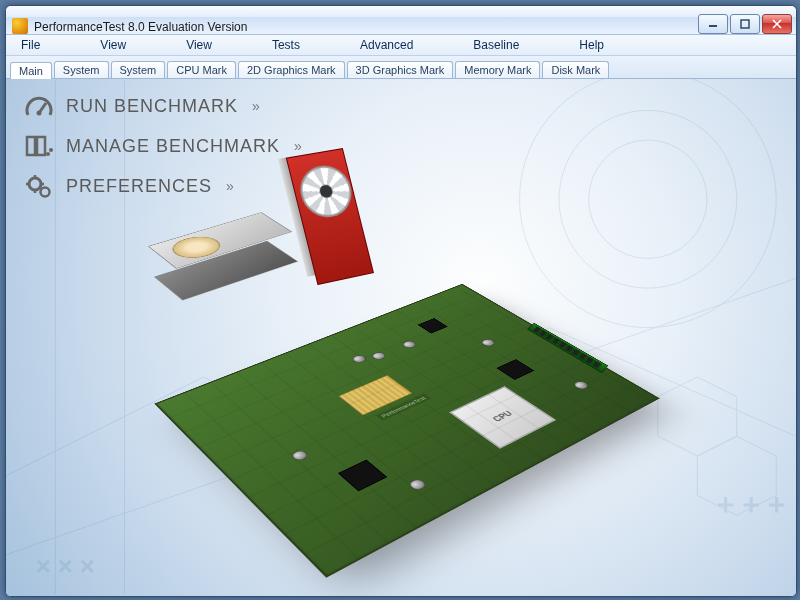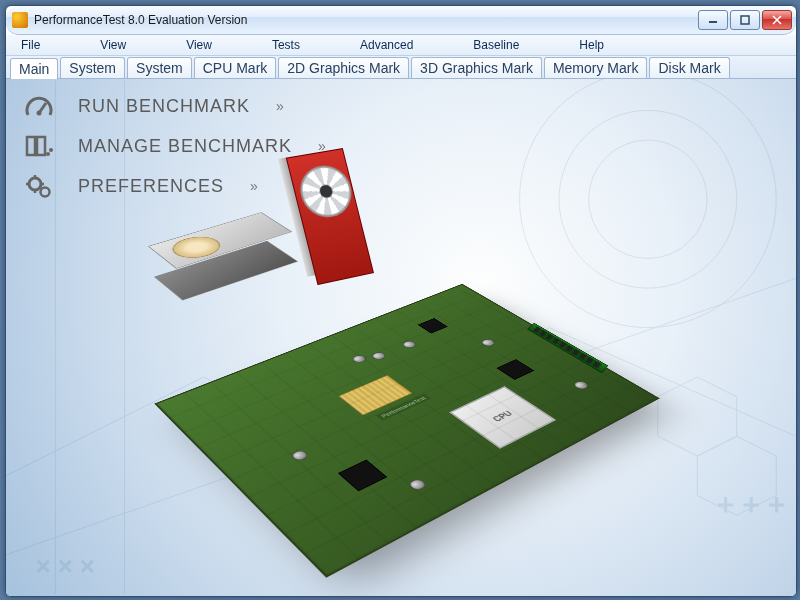--- a/index.html
+++ b/index.html
@@ -1,33 +1,33 @@
 <!DOCTYPE html>
 <html><head>
 <meta charset="utf-8">
 <style>
   html,body{margin:0;padding:0;width:800px;height:600px;font-family:"Segoe UI",Tahoma,sans-serif;font-size:12px;overflow:hidden;background:#5a7aa0;}
   .window{position:absolute;left:5px;top:5px;width:790px;height:590px;border:1px solid #2e4e78;border-radius:6px;overflow:hidden;box-shadow:0 0 6px rgba(0,0,0,0.4);background:#fff;display:flex;flex-direction:column;}
-  .titlebar{height:28px;background:linear-gradient(to bottom,#f8fbff 0%,#e3eefb 40%,#cfe0f6 41%,#eaf3fe 100%);display:flex;align-items:center;border-bottom:1px solid #a9c0dd;border-radius:13px;}
+  .titlebar{height:28px;background:linear-gradient(to bottom,#f8fbff 0%,#e3eefb 40%,#cfe0f6 41%,#eaf3fe 100%);display:flex;align-items:flex-end;border-bottom:1px solid #a9c0dd;}
   .titlebar .appicon{width:16px;height:16px;margin:0 6px;border-radius:2px;background:radial-gradient(circle at 30% 30%,#ffcc33,#d07000);}
   .titlebar .title{flex:1;color:#1a1a1a;font-size:12px;}
   .winbtns{display:flex;margin-right:4px;gap:2px;}
   .winbtn{width:28px;height:18px;border:1px solid #6a88ab;border-radius:3px;background:linear-gradient(to bottom,#f5faff,#cfe1f6);display:flex;align-items:center;justify-content:center;font-size:10px;color:#304a68;}
   .winbtn.close{background:linear-gradient(to bottom,#f7a6a0,#d9534f 45%,#c9302c 46%,#e57368);border-color:#963b36;color:#fff;}
   .menubar{height:20px;background:linear-gradient(to bottom,#f3f8fe,#e4eef9);display:flex;align-items:center;padding:0 6px;border-bottom:1px solid #bcd0e8;color:#0c2a55;gap:42px;}
   .menuitem{padding:2px 9px;cursor:default;}
   .tabbar{height:22px;background:linear-gradient(to bottom,#eaf2fc,#dbe8f7);display:flex;align-items:flex-end;padding:0 4px;border-bottom:1px solid #9fb7d2;}
-  .tab{border:1px solid #9fb7d2;border-bottom:none;background:linear-gradient(to bottom,#fdfefe,#e9f1fb);padding:2px 8px;margin-right:2px;border-radius:3px 3px 0 0;color:#2a4160;font-size:14px;text-align:right;}
+  .tab{border:1px solid #9fb7d2;border-bottom:none;background:linear-gradient(to bottom,#fdfefe,#e9f1fb);padding:2px 8px;margin-right:2px;border-radius:3px 3px 0 0;color:#2a4160;font-size:11px;text-align:right;}
   .tab.active{background:#fff;position:relative;top:1px;}
   .content{flex:1;position:relative;background:radial-gradient(circle at 60% 40%,#fdfefe 0%,#e8f0f8 35%,#cdddee 65%,#a6c2dd 100%);overflow:hidden;}
   
   .bgdeco{position:absolute;inset:0;pointer-events:none;opacity:0.15;}
   .bgdeco svg{width:100%;height:100%;}
   .mainlinks{position:absolute;left:18px;top:14px;display:flex;flex-direction:column;gap:14px;}
-  .mlink{display:flex;align-items:center;gap:24px;color:#555;cursor:pointer;}
+  .mlink{display:flex;align-items:center;gap:12px;color:#555;cursor:pointer;}
   .mlink .micon{width:30px;height:26px;color:#666;display:flex;align-items:center;justify-content:center;}
   .mlink .mlabel{font-size:18px;letter-spacing:1px;font-weight:400;color:#5a5a5a;}
   .mlink .chev{font-size:14px;color:#777;margin-left:2px;}
   
   .scene{position:absolute;left:160px;top:100px;width:480px;height:400px;perspective:1000px;}
   .board{position:absolute;left:40px;top:70px;width:400px;height:300px;background:linear-gradient(160deg,#4a7a2f,#3a6024 60%,#2d4a1c);transform:rotateX(56deg) rotateZ(-38deg);transform-origin:center;box-shadow:0 30px 40px -10px rgba(0,0,0,0.35);border:2px solid #2b3f1a;}
   .board::after{content:"";position:absolute;inset:0;background:
     repeating-linear-gradient(90deg,rgba(0,0,0,0.05) 0 2px,transparent 2px 30px),
     repeating-linear-gradient(0deg,rgba(0,0,0,0.05) 0 2px,transparent 2px 30px);}
   .chip{position:absolute;background:#ddd;border:1px solid #888;}

